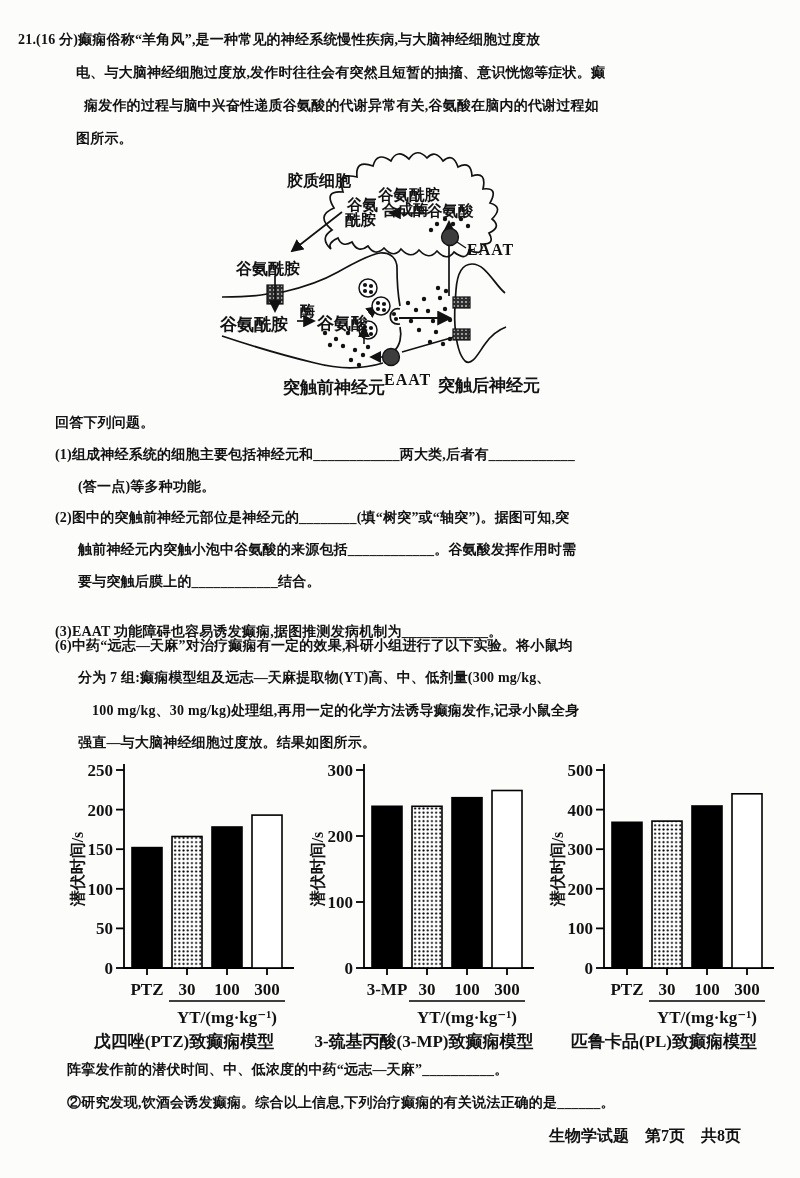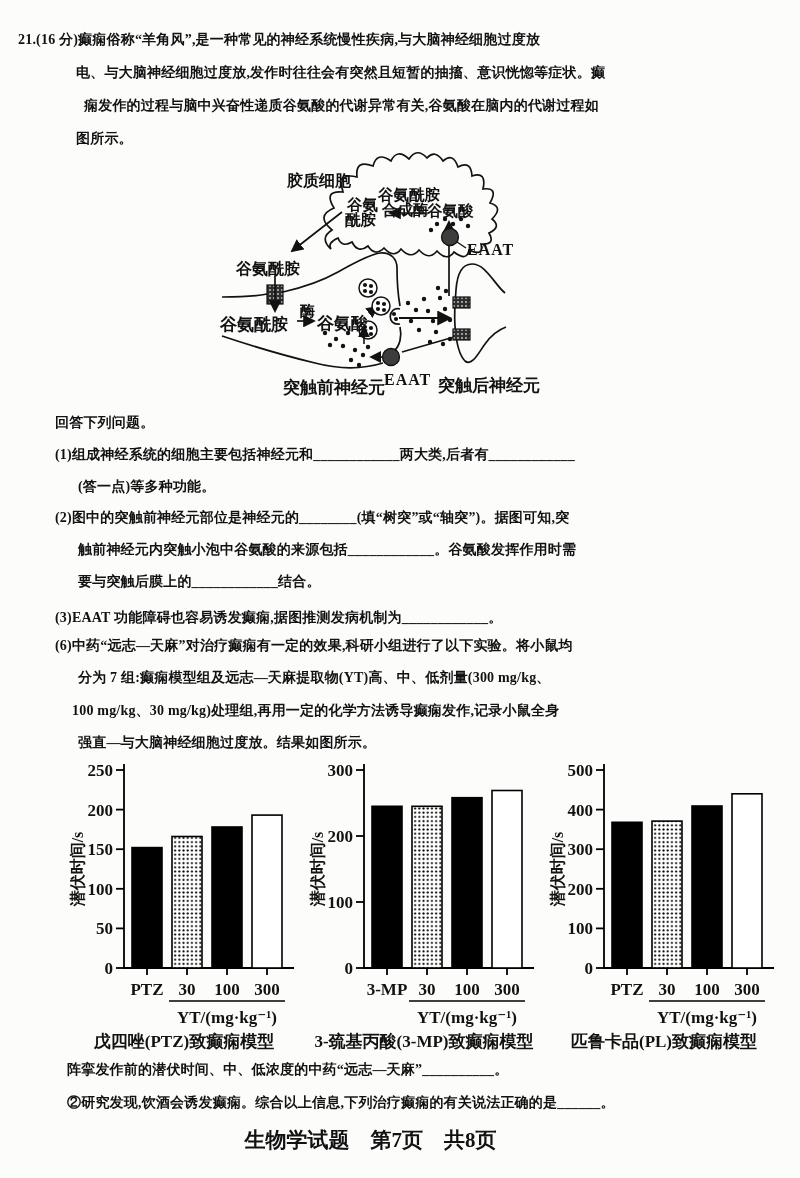--- a/index.html
+++ b/index.html
@@ -5,21 +5,21 @@
   html,body{margin:0;padding:0;}
   body{
     width:800px;height:1178px;position:relative;background:#fcfcfb;color:#121212;
     font-family:"Liberation Serif","DejaVu Serif",serif;font-weight:600;overflow:hidden;
   }
   .tline{position:absolute;white-space:nowrap;font-size:14px;line-height:24px;letter-spacing:.2px;}
   .charts{position:absolute;left:68px;top:756px;width:712px;display:flex;justify-content:space-between;}
   .chart{width:232px;height:298px;}
   svg text{font-family:"Liberation Serif","DejaVu Serif",serif;fill:#121212;}
   .diagram{position:absolute;left:215px;top:150px;width:575px;height:258px;}
-  .footer{position:absolute;left:0;top:1126px;width:741px;text-align:center;font-size:21px;white-space:pre;}
+  .footer{position:absolute;left:0;top:1126px;width:741px;text-align:right;font-size:16px;white-space:pre;}
 </style>
 </head>
 <body>
 
 <div class="tline" style="left:18px;top:28px">21.(16 分)癫痫俗称“羊角风”,是一种常见的神经系统慢性疾病,与大脑神经细胞过度放</div>
 <div class="tline" style="left:76px;top:61px">电、与大脑神经细胞过度放,发作时往往会有突然且短暂的抽搐、意识恍惚等症状。癫</div>
 <div class="tline" style="left:84px;top:94px">痫发作的过程与脑中兴奋性递质谷氨酸的代谢异常有关,谷氨酸在脑内的代谢过程如</div>
 <div class="tline" style="left:76px;top:127px">图所示。</div>
 
 <svg class="diagram" viewBox="215 150 575 258">
@@ -141,24 +141,24 @@
   <text x="283" y="393" font-size="17">突触前神经元</text>
   <text x="438" y="391" font-size="17">突触后神经元</text>
 </svg>
 
 <div class="tline" style="left:55px;top:411px">回答下列问题。</div>
 <div class="tline" style="left:55px;top:443px">(1)组成神经系统的细胞主要包括神经元和____________两大类,后者有____________</div>
 <div class="tline" style="left:78px;top:475px">(答一点)等多种功能。</div>
 <div class="tline" style="left:55px;top:506px">(2)图中的突触前神经元部位是神经元的________(填“树突”或“轴突”)。据图可知,突</div>
 <div class="tline" style="left:78px;top:538px">触前神经元内突触小泡中谷氨酸的来源包括____________。谷氨酸发挥作用时需</div>
 <div class="tline" style="left:78px;top:570px">要与突触后膜上的____________结合。</div>
-<div class="tline" style="left:55px;top:606px">(3)EAAT 功能障碍也容易诱发癫痫,据图推测发病机制为____________。</div>
+<div class="tline" style="left:55px;top:620px">(3)EAAT 功能障碍也容易诱发癫痫,据图推测发病机制为____________。</div>
 <div class="tline" style="left:55px;top:634px">(6)中药“远志—天麻”对治疗癫痫有一定的效果,科研小组进行了以下实验。将小鼠均</div>
 <div class="tline" style="left:78px;top:666px">分为 7 组:癫痫模型组及远志—天麻提取物(YT)高、中、低剂量(300 mg/kg、</div>
-<div class="tline" style="left:72px;top:699px">100 mg/kg、30 mg/kg)处理组,再用一定的化学方法诱导癫痫发作,记录小鼠全身</div>
+<div class="tline" style="left:92px;top:699px">100 mg/kg、30 mg/kg)处理组,再用一定的化学方法诱导癫痫发作,记录小鼠全身</div>
 <div class="tline" style="left:78px;top:731px">强直—与大脑神经细胞过度放。结果如图所示。</div>
 
 <div class="charts">
   <div class="chart"><svg width="232" height="298" viewBox="0 0 232 298">
         <defs>
           <pattern id="dp0" width="4.2" height="4.2" patternUnits="userSpaceOnUse">
             <rect width="4.2" height="4.2" fill="#fff"></rect>
             <circle cx="2.1" cy="2.1" r="1.05" fill="#000"></circle>
           </pattern>
         </defs>

